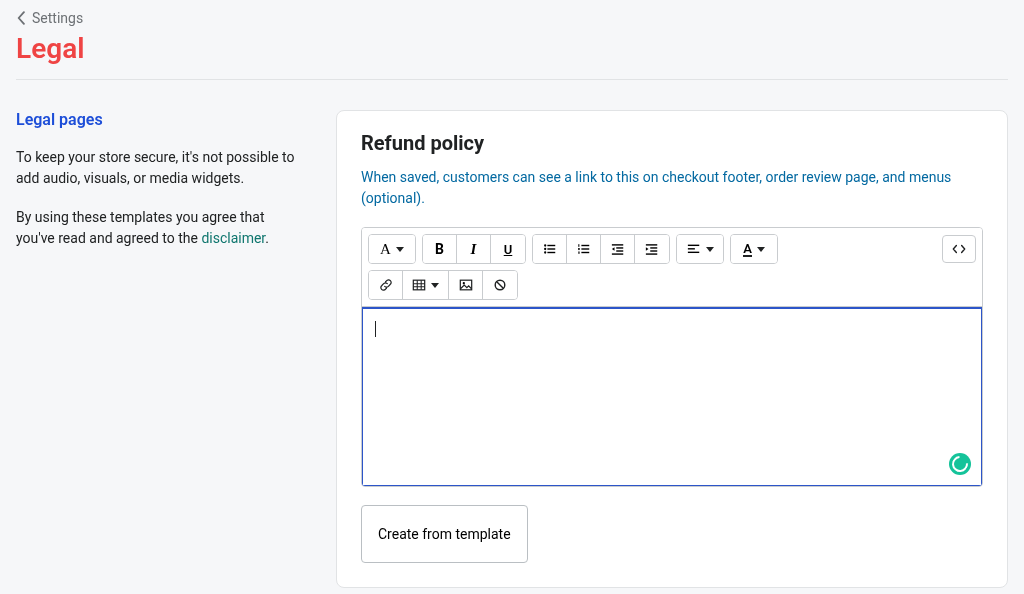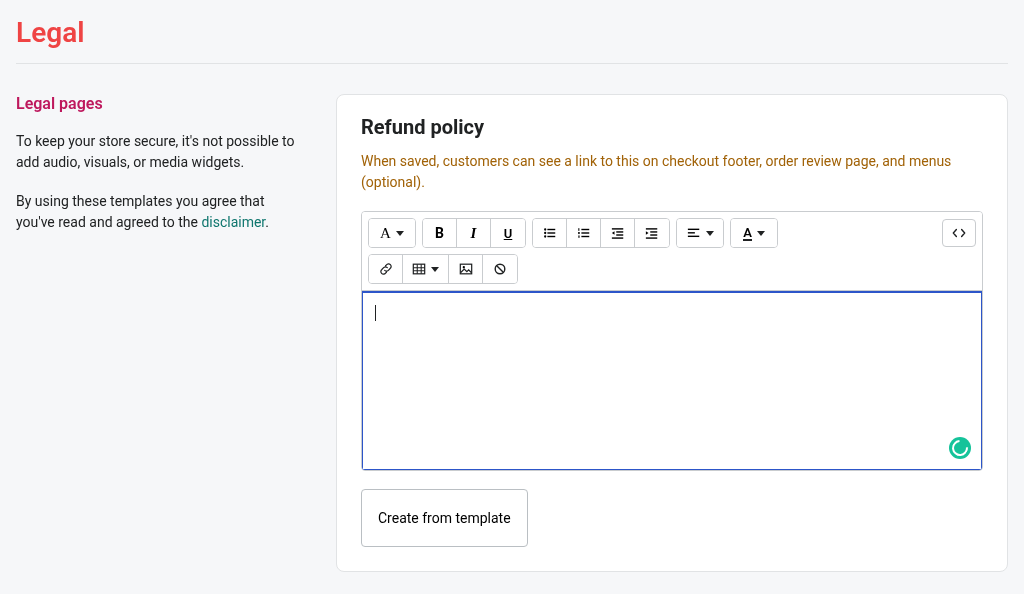--- a/index.html
+++ b/index.html
@@ -43,21 +43,21 @@
     margin-top: 30px;
   }
   .left {
     width: 280px;
     flex-shrink: 0;
   }
   .left-heading {
     font-size: 16px;
     font-weight: 600;
     margin: 0 0 18px 0;
-    color: #be185d;
+    color: #1d4ed8;
   }
   .left p {
     font-size: 14px;
     line-height: 1.5;
     color: #202223;
     margin: 0 0 18px 0;
   }
   .link {
     color: #0f766e;
     cursor: pointer;
@@ -69,21 +69,21 @@
     border-radius: 8px;
     padding: 20px 24px 24px 24px;
   }
   .card-heading {
     font-size: 20px;
     font-weight: 700;
     margin: 0 0 12px 0;
   }
   .card-description {
     font-size: 14px;
-    color: #a16207;
+    color: #0369a1;
     margin: 0 0 18px 0;
     line-height: 1.5;
   }
   .editor-wrapper {
     border: 1px solid #c9cccf;
     border-radius: 4px;
     overflow: hidden;
   }
   .toolbar {
     display: flex;
@@ -179,20 +179,26 @@
     font-family: inherit;
   }
   .bold-letter { font-weight:700; font-size:14px; }
   .italic-letter { font-style:italic; font-family:serif; font-size:15px; font-weight:600;}
   .underline-letter { text-decoration:underline; font-size:13px; font-weight:600;}
 </style>
 </head>
 <body>
 
 <div class="page">
+  <div class="back-link">
+    <svg viewBox="0 0 8 12">
+        <path d="M6.5 1 2 6l4.5 5" stroke="#6d7175" stroke-width="1.6" fill="none" stroke-linecap="round" stroke-linejoin="round"></path>
+      </svg>
+    <span>Settings</span>
+  </div>
   <h1 class="page-title">Legal</h1>
   <hr class="divider">
 
   <div class="layout">
     <div class="left">
       <h2 class="left-heading">Legal pages</h2>
       <p>To keep your store secure, it's not possible to add audio, visuals, or media widgets.</p>
       <p>
         <span>By using these templates you agree that you've read and agreed to the </span><span class="link">disclaimer</span><span>.</span>
       </p>

